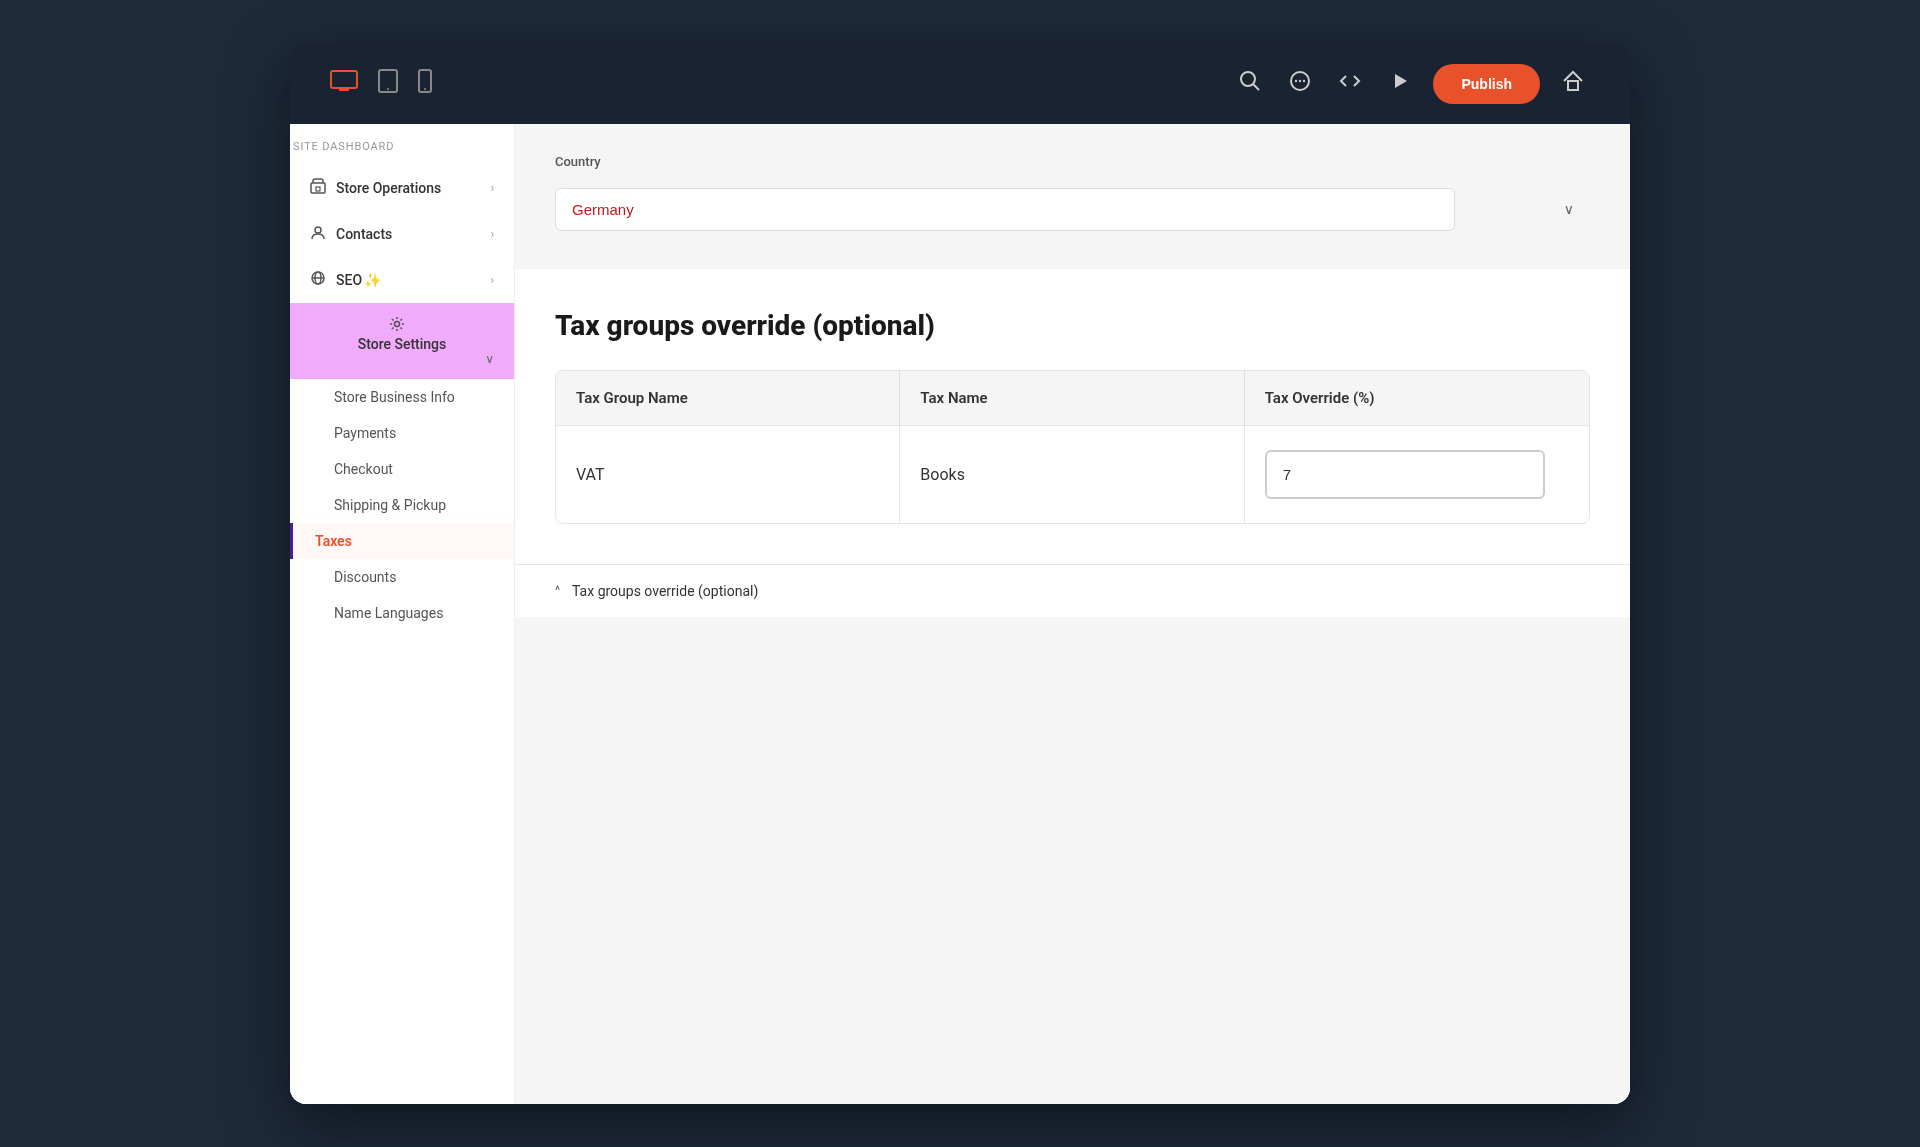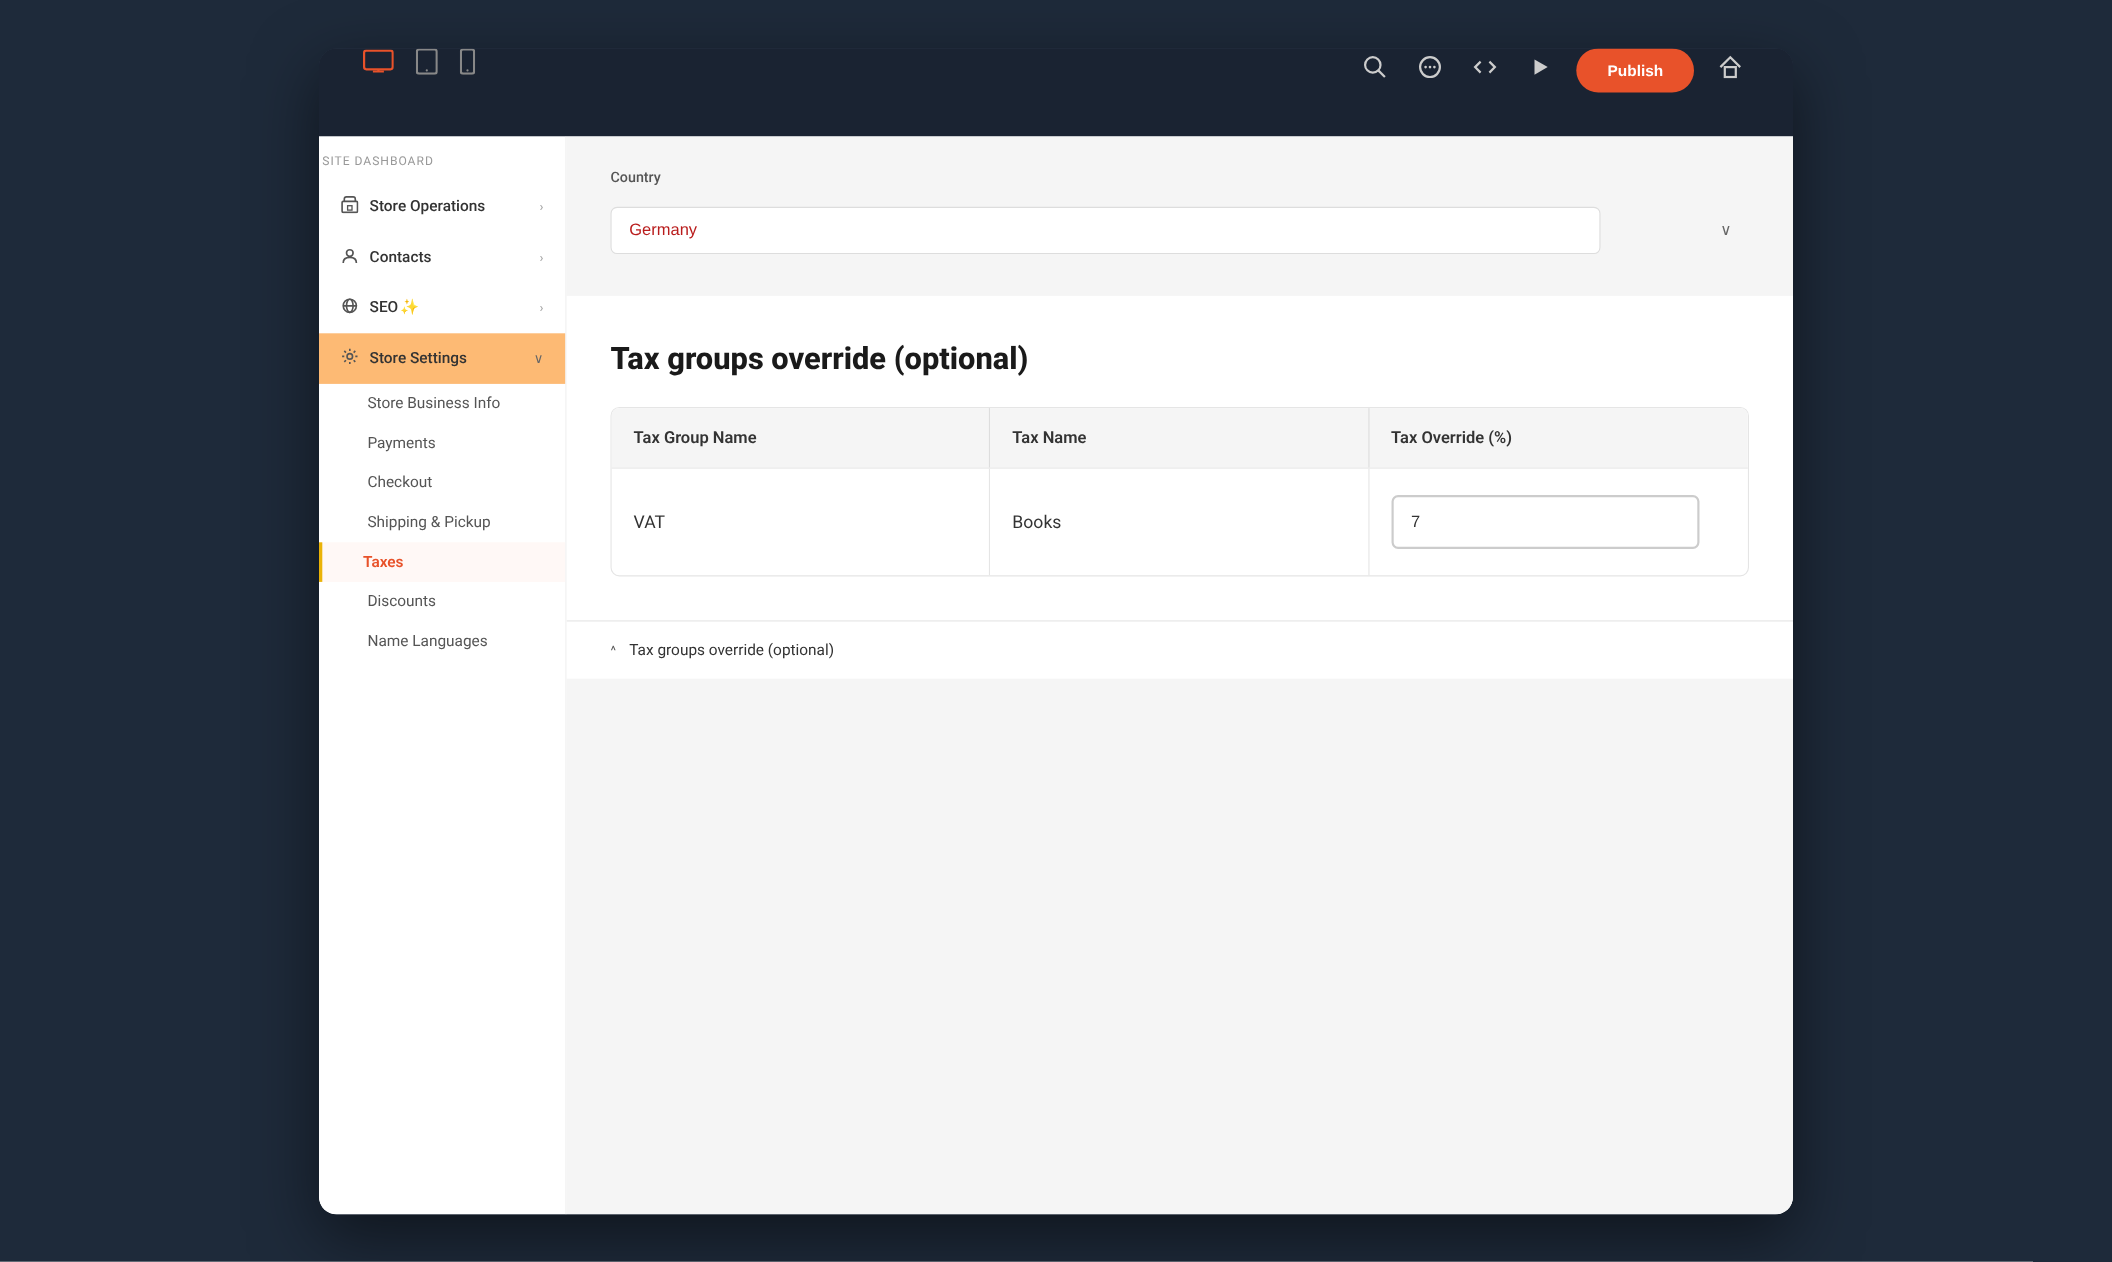--- a/index.html
+++ b/index.html
@@ -20,21 +20,21 @@
       border-radius: 16px;
       overflow: hidden;
       display: flex;
       flex-direction: column;
       box-shadow: 0 20px 60px rgba(0,0,0,0.5);
     }
     .top-bar {
       background: #1a2332;
       height: 80px;
       display: flex;
-      align-items: flex-start;
+      align-items: center;
       justify-content: space-between;
       padding: 0 40px;
       flex-shrink: 0;
     }
     .device-icons {
       display: flex;
       gap: 20px;
       align-items: center;
     }
     .device-icon {
@@ -114,38 +114,39 @@
     }
     .nav-item .nav-arrow {
       margin-left: auto;
       font-size: 12px;
       color: #aaa;
     }
     .nav-item.expanded .nav-arrow {
       color: #666;
     }
     .store-settings-item {
-      background: #fdba74;
+      background: #f0abfc;
+      flex-direction: column;
     }
     .sub-nav {
       padding: 0;
     }
     .sub-nav-item {
       padding: 10px 20px 10px 44px;
       font-size: 14px;
       color: #555;
       cursor: pointer;
       transition: background 0.15s;
     }
     .sub-nav-item.active {
       color: #e8522a;
       font-weight: 600;
       background: #fff8f6;
-      border-left: 3px solid #eab308;
-      padding-left: 37px;
+      border-left: 3px solid #4c1d95;
+      padding-left: 22px;
     }
     .main-content {
       flex: 1;
       overflow-y: auto;
       background: #f5f5f5;
       padding: 0;
     }
     .country-section {
       background: #f5f5f5;
       padding: 30px 40px;

